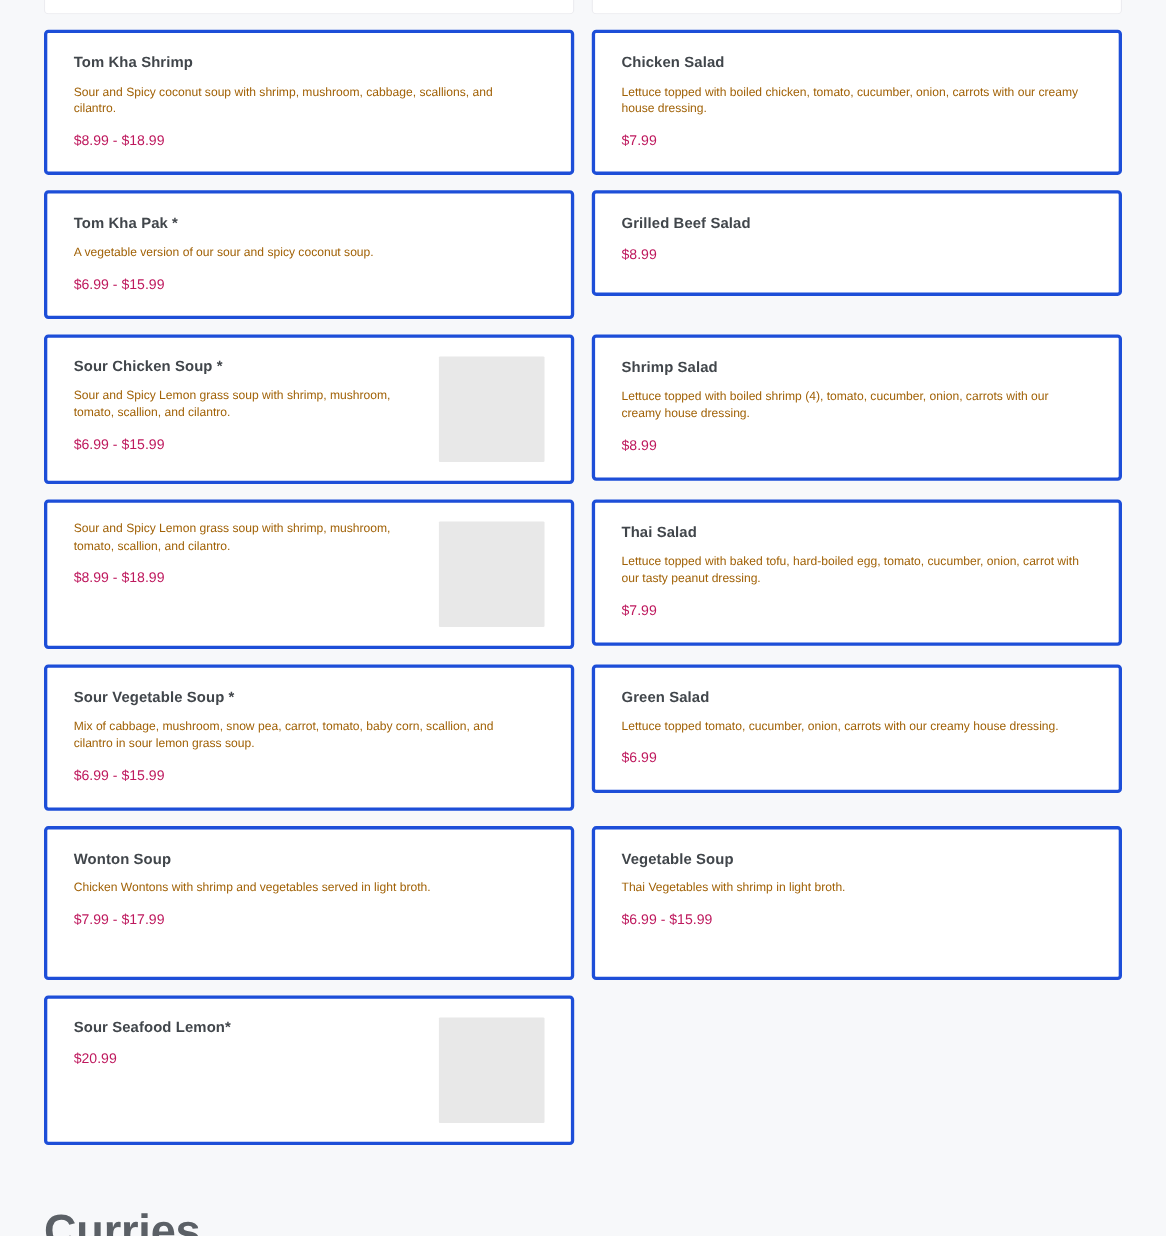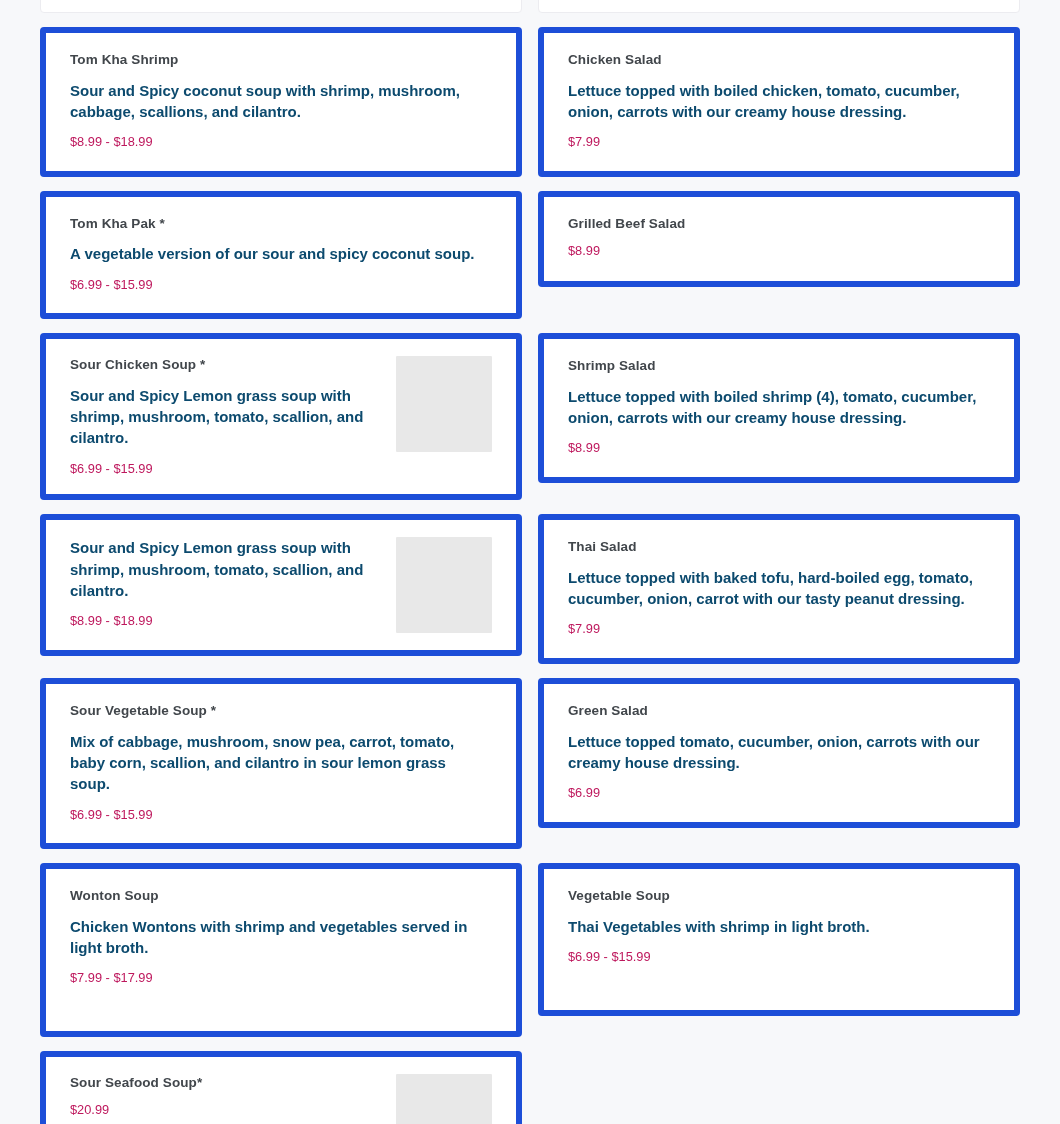--- a/index.html
+++ b/index.html
@@ -39,21 +39,21 @@
     padding: 14px 40px 0 40px;
     display: grid;
     grid-template-columns: 1fr 1fr;
     column-gap: 16px;
     row-gap: 14px;
     align-items: start;
   }
 
   .menu-card {
     background: #ffffff;
-    border: 6px solid #1d4ed8;
+    border: 3px solid #1d4ed8;
     border-radius: 4px;
     padding: 18px 24px 20px 24px;
     display: flex;
     align-items: flex-start;
     justify-content: flex-start;
     gap: 14px;
     min-height: 96px;
   }
 
   .card-body {
@@ -64,23 +64,23 @@
   .item-name {
     font-size: 13.5px;
     font-weight: bold;
     color: #41464b;
     letter-spacing: 0.1px;
     line-height: 1.3;
     margin-bottom: 11px;
   }
 
   .item-desc {
-    font-size: 15px;
-    font-weight: bold;
-    color: #0c4a6e;
+    font-size: 11px;
+    font-weight: normal;
+    color: #a16207;
     line-height: 1.42;
     margin-bottom: 12px;
     max-width: 420px;
   }
 
   .item-price {
     font-size: 12.8px;
     color: #be185d;
     line-height: 1.3;
   }
@@ -200,21 +200,21 @@
       </div>
       <div class="menu-card tall">
         <div class="card-body">
           <div class="item-name">Vegetable Soup</div>
           <div class="item-desc">Thai Vegetables with shrimp in light broth.</div>
           <div class="item-price">$6.99 - $15.99</div>
         </div>
       </div>
       <div class="menu-card with-thumb">
         <div class="card-body">
-          <div class="item-name">Sour Seafood Soup*</div>
+          <div class="item-name">Sour Seafood Lemon*</div>
           <div class="item-price">$20.99</div>
         </div>
         <div class="item-thumb"></div>
       </div>
     </div>
 
   <div class="section-heading">Curries</div>
 
 </div>
 

